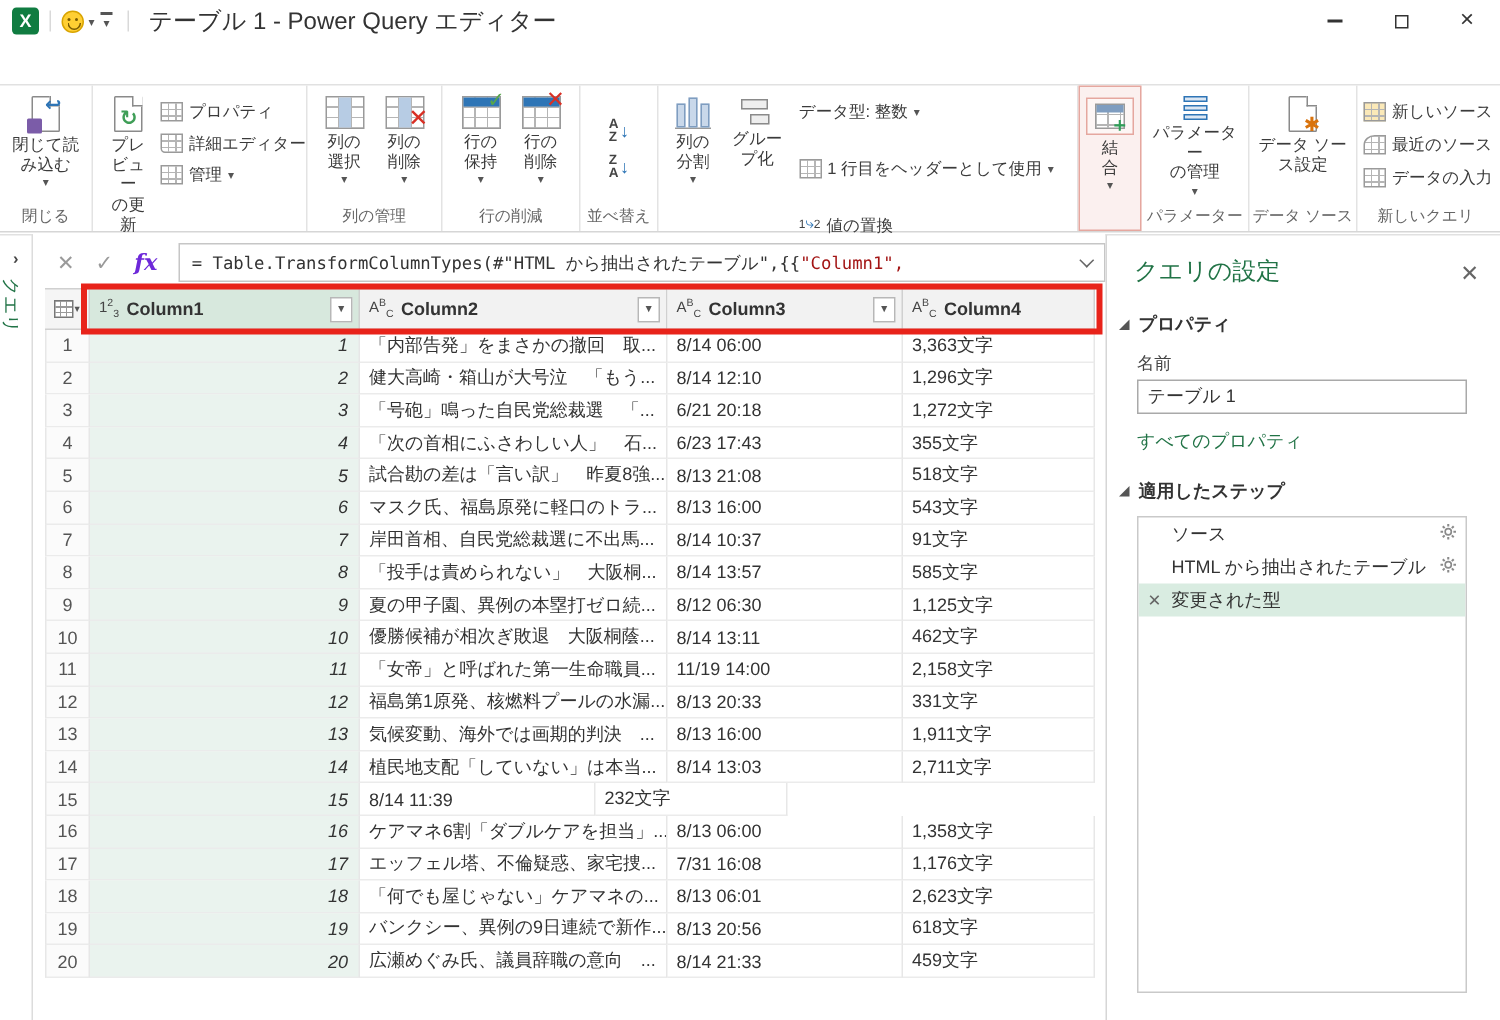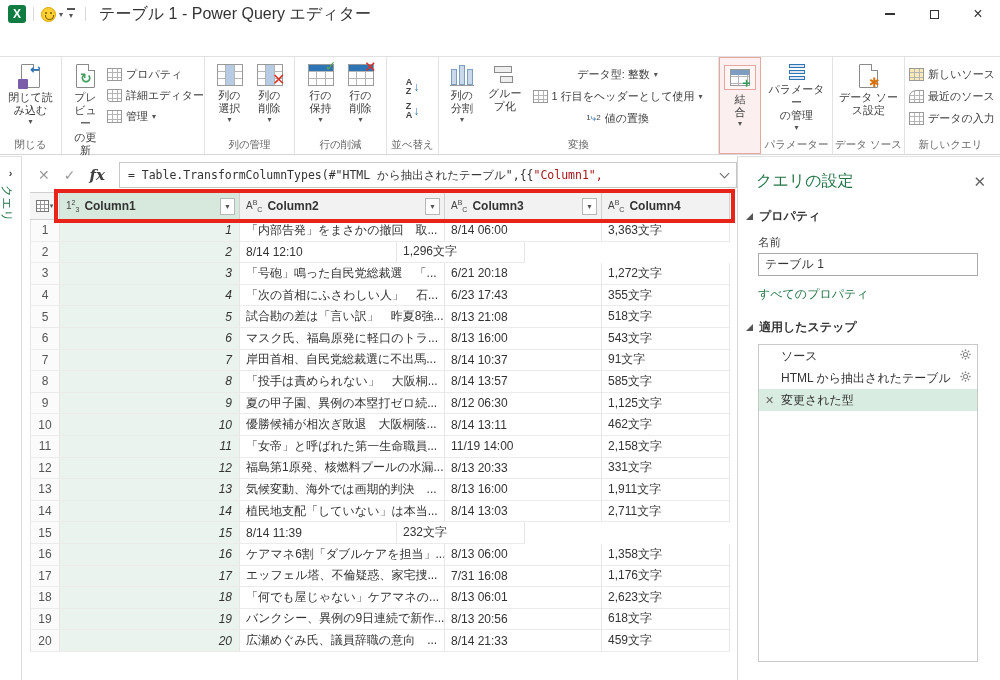--- a/index.html
+++ b/index.html
@@ -76,21 +76,21 @@
   .group-ico { width:26px; height:20px; position:relative; }
   .group-ico i { position:absolute; border:1px solid #8a8a8a; background:#eee; }
 
   .replace-ico { font-size:8px; color:#444; display:flex; align-items:center; line-height:1; }
   .replace-ico .a { color:#2e75b6; font-size:10px; }
 
   
   .fbar { position:absolute; left:22px; top:158px; width:715px; height:34px; background:#fff; display:flex; align-items:center; }
   .fbar-tools { display:flex; align-items:center; gap:14px; padding:0 14px 0 16px; }
   .ftool { color:#9a9a9a; font-size:14px; }
-  .ftool.fx { font-family:"DejaVu Serif",serif; font-style:italic; color:#404040; font-size:15px; font-weight:bold; }
+  .ftool.fx { font-family:"DejaVu Serif",serif; font-style:italic; color:#6d28d9; font-size:15px; font-weight:bold; }
   .finput { flex:1; height:26px; border:1px solid #c6c6c6; background:#fff; display:flex; align-items:center; padding:0 8px; font-family:"DejaVu Sans Mono",monospace; font-size:11.5px; white-space:nowrap; overflow:hidden; }
   .fstr { color:#a31515; }
   .chv { width:7px; height:7px; border-right:1.5px solid #666; border-bottom:1.5px solid #666; transform:rotate(45deg); margin-left:auto; margin-top:-4px; flex:none; }
 
   
   .qstrip { position:absolute; left:0; top:156px; width:22px; height:524px; background:#fff; border-right:1px solid #dcdcdc; border-top:1px solid #e1e1e1; }
   .qstrip .expand { display:block; text-align:center; color:#444; font-size:11px; margin-top:10px; font-weight:bold; }
   .qstrip .vlabel { position:absolute; left:4px; top:28px; color:#217346; font-size:12px; transform:rotate(90deg); transform-origin:left top; white-space:nowrap; margin-left:11px; }
 
   
@@ -299,21 +299,21 @@
           <span class="caret">▾</span>
       </div>
       <div class="bigbtn">
         <div class="group-ico">
           <i style="left:2px;top:2px;width:18px;height:7px;"></i>
           <i style="left:8px;top:12px;width:13px;height:7px;"></i>
         </div>
         <span class="blabel">グルー
 プ化</span>
       </div>
-      <div class="smallcol" style="gap:4px;align-items:center;">
+      <div class="smallcol" style="gap:20px;">
         <div class="smallbtn">
           <span>データ型: 整数</span>
             <span class="caret">▾</span>
         </div>
         <div class="smallbtn">
           <span class="tbl small"></span>
           <span>1 行目をヘッダーとして使用</span>
             <span class="caret">▾</span>
         </div>
         <div class="smallbtn">
@@ -446,20 +446,21 @@
   <div class="grow">
         <div class="cell rn">1</div>
         <div class="cell c1">1</div>
         <div class="cell c2">「内部告発」をまさかの撤回　取...</div>
         <div class="cell c3">8/14 06:00</div>
         <div class="cell c4">3,363文字</div>
       </div>
       <div class="grow">
         <div class="cell rn">2</div>
         <div class="cell c1">2</div>
+        <div class="cell c2">健大高崎・箱山が大号泣　「もう...</div>
         <div class="cell c3">8/14 12:10</div>
         <div class="cell c4">1,296文字</div>
       </div>
       <div class="grow">
         <div class="cell rn">3</div>
         <div class="cell c1">3</div>
         <div class="cell c2">「号砲」鳴った自民党総裁選　「...</div>
         <div class="cell c3">6/21 20:18</div>
         <div class="cell c4">1,272文字</div>
       </div>

